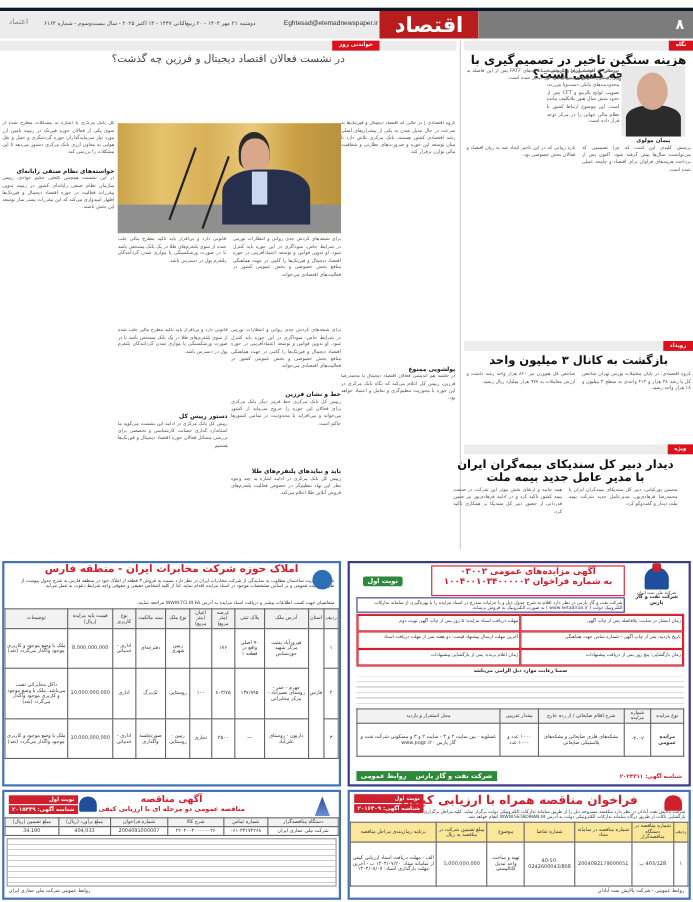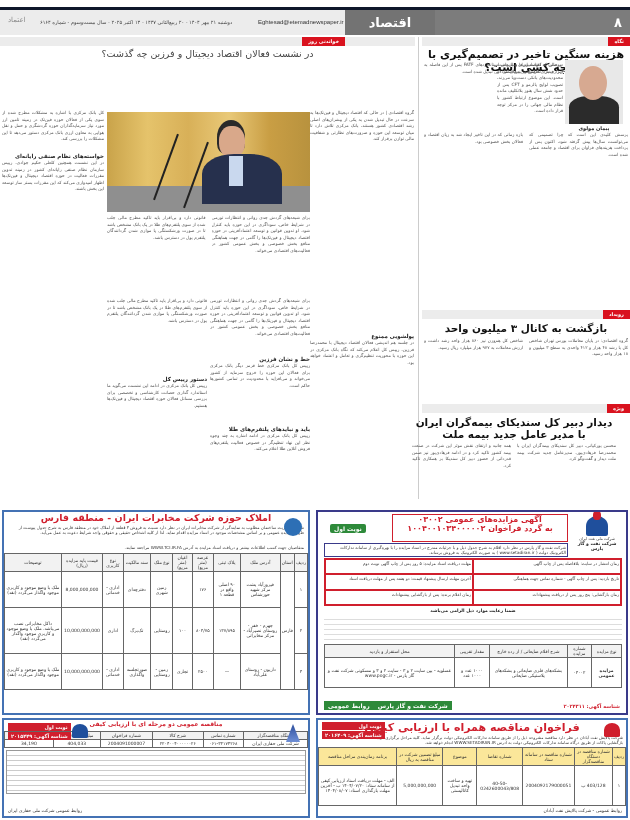--- a/index.html
+++ b/index.html
@@ -1,20 +1,20 @@
 <!DOCTYPE html>
 <html><head>
 <meta charset="utf-8">
 <style>
 *{box-sizing:border-box;margin:0;padding:0}
 body{width:630px;height:820px;background:#fff;font-family:"DejaVu Sans",sans-serif;color:#222;overflow:hidden;position:relative;direction:rtl}
 .topbar{position:absolute;top:7px;left:0;width:630px;height:28px;border-top:3px solid #0f172a;display:flex;direction:ltr}
 .tb-info{flex:0 0 348px;background:#ececec;display:flex;align-items:center;font-size:5px;color:#444;padding:0 6px;justify-content:space-between}
 .tb-email{position:absolute;left:258px;top:9px;font-size:6px;color:#333;font-family:"Liberation Sans",sans-serif}
-.tb-section{position:absolute;left:345px;top:0;width:90px;height:25px;background:#737373;color:#fff;font-size:13px;font-weight:bold;display:flex;align-items:center;justify-content:center}
+.tb-section{position:absolute;left:345px;top:0;width:90px;height:25px;background:#b91c1c;color:#fff;font-size:19px;font-weight:bold;display:flex;align-items:center;justify-content:center}
 .tb-page{position:absolute;left:435px;top:0;width:195px;height:25px;background:#7c7c7c;color:#fff;font-size:13px;font-weight:bold;display:flex;align-items:center;justify-content:flex-end;padding-right:8px}
 .tb-logo{position:absolute;left:8px;top:6px;font-size:7px;color:#888}
 .kicker-bar{position:absolute;height:9px;background:#ececec;display:flex;justify-content:flex-start}
 .kicker-tag{background:#d9121e;color:#fff;font-size:5px;padding:0 6px;height:9px;line-height:9px;font-weight:bold}
 .sec{position:absolute}
 .h1{font-weight:bold;text-align:center;color:#111}
 .txtcols{display:flex;gap:6px;direction:rtl}
 .col{flex:1;font-size:4.4px;line-height:6.6px;color:#555;text-align:justify;overflow:hidden}
 .subh{font-weight:bold;font-size:5.5px;color:#222;margin:3px 0 1px}
 .photo{position:absolute;background:linear-gradient(90deg,#c9a34a 0%,#e5c36b 20%,#d8b058 40%,#e9c978 60%,#c99e44 80%,#b8923e 100%);overflow:hidden}
@@ -210,21 +210,21 @@
 <div class="ad" style="left:316px;top:510px;width:312px;height:205px;border-color:#3a3a8a">
   <div style="position:absolute;right:4px;top:4px;width:50px;height:40px;text-align:center">
     <div style="margin:0 auto;width:22px;height:20px;background:#1f4f9c;border-radius:50% 50% 10% 10%;position:relative">
       <div style="position:absolute;left:7px;top:-6px;width:8px;height:10px;background:#d01f2d;border-radius:50% 50% 40% 40%"></div>
     </div>
     <div style="font-size:3.8px;color:#333">شرکت ملی نفت ایران</div>
     <div style="font-size:4.5px;font-weight:bold;color:#222">شرکت نفت و گاز پارس</div>
   </div>
   <div style="position:absolute;right:58px;top:2px;width:176px;height:28px;border:1px solid #d01f2d">
     <div class="ad-title" style="font-size:8px">آگهی مزایده‌های عمومی ۰۳۰۰۲</div>
-    <div class="ad-title" style="font-size:8px">به گردد فراخوان ۱۰۰۴۰۰۱۰۳۴۰۰۰۰۰۲</div>
+    <div class="ad-title" style="font-size:8px">به شماره فراخوان ۱۰۰۴۰۰۱۰۳۴۰۰۰۰۰۲</div>
   </div>
   <div class="greenbar" style="position:absolute;left:12px;top:12px;border-radius:2px">نوبت اول</div>
   <div class="small" style="position:absolute;left:6px;top:31px;width:244px;font-size:4.2px;line-height:5.2px;border:1px solid #3a3a8a;padding:1px">شرکت نفت و گاز پارس در نظر دارد اقلام به شرح جدول ذیل و با جزئیات مندرج در اسناد مزایده را با بهره‌گیری از سامانه تدارکات الکترونیک دولت ( www.setadiran.ir ) به صورت الکترونیک به فروش برساند.</div>
   <div style="position:absolute;left:6px;top:46px;width:298px;height:48px;border:1px solid #d01f2d;display:grid;grid-template-columns:1fr 1fr;font-size:4.2px;color:#333">
     <div style="border:1px solid #d01f2d;padding:1px">زمان انتشار در سایت: بلافاصله پس از چاپ آگهی</div>
     <div style="border:1px solid #d01f2d;padding:1px">مهلت دریافت اسناد مزایده: ۵ روز پس از چاپ آگهی نوبت دوم</div>
     <div style="border:1px solid #d01f2d;padding:1px">تاریخ بازدید: پس از چاپ آگهی - شماره تماس جهت هماهنگی</div>
     <div style="border:1px solid #d01f2d;padding:1px">آخرین مهلت ارسال پیشنهاد قیمت: دو هفته پس از مهلت دریافت اسناد</div>
     <div style="border:1px solid #d01f2d;padding:1px">زمان بازگشایی: پنج روز پس از دریافت پیشنهادات</div>
     <div style="border:1px solid #d01f2d;padding:1px">زمان اعلام برنده: پس از بازگشایی پیشنهادات</div>
@@ -251,20 +251,21 @@
     </table>
   <div style="position:absolute;left:6px;bottom:3px;display:flex;gap:8px" class="greenbar">
     <span>شرکت نفت و گاز پارس</span>
     <span>روابط عمومی</span>
   </div>
   <div style="position:absolute;right:6px;bottom:4px;font-size:5px;color:#d01f2d;font-weight:bold">شناسه آگهی: ۲۰۲۴۳۱۱</div>
 </div>
 
 <div class="ad" style="left:2px;top:718px;width:308px;height:100px">
   <div style="position:absolute;right:8px;top:4px;width:14px;height:18px;background:linear-gradient(#2c4d9c,#6f8fd6);clip-path:polygon(50% 0,100% 100%,0 100%)"></div>
+  <div class="ad-title" style="font-size:8.5px;margin-top:2px">آگهی مناقصه</div>
   <div class="ad-title" style="font-size:6px">مناقصه عمومی دو مرحله ای با ارزیابی کیفی</div>
   <div style="position:absolute;left:4px;top:3px">
     <div class="redbox">نوبت اول</div>
     <div class="redbox" style="margin-top:1px">شناسه آگهی: ۲۰۱۵۴۴۹</div>
   </div>
   <div style="position:absolute;left:68px;top:4px;width:16px;height:14px;background:#1f4f9c;border-radius:50% 50% 10% 10%"></div>
   <table style="margin-top:4px">
     <tbody>
         <tr>
       <th>دستگاه مناقصه‌گزار</th>

